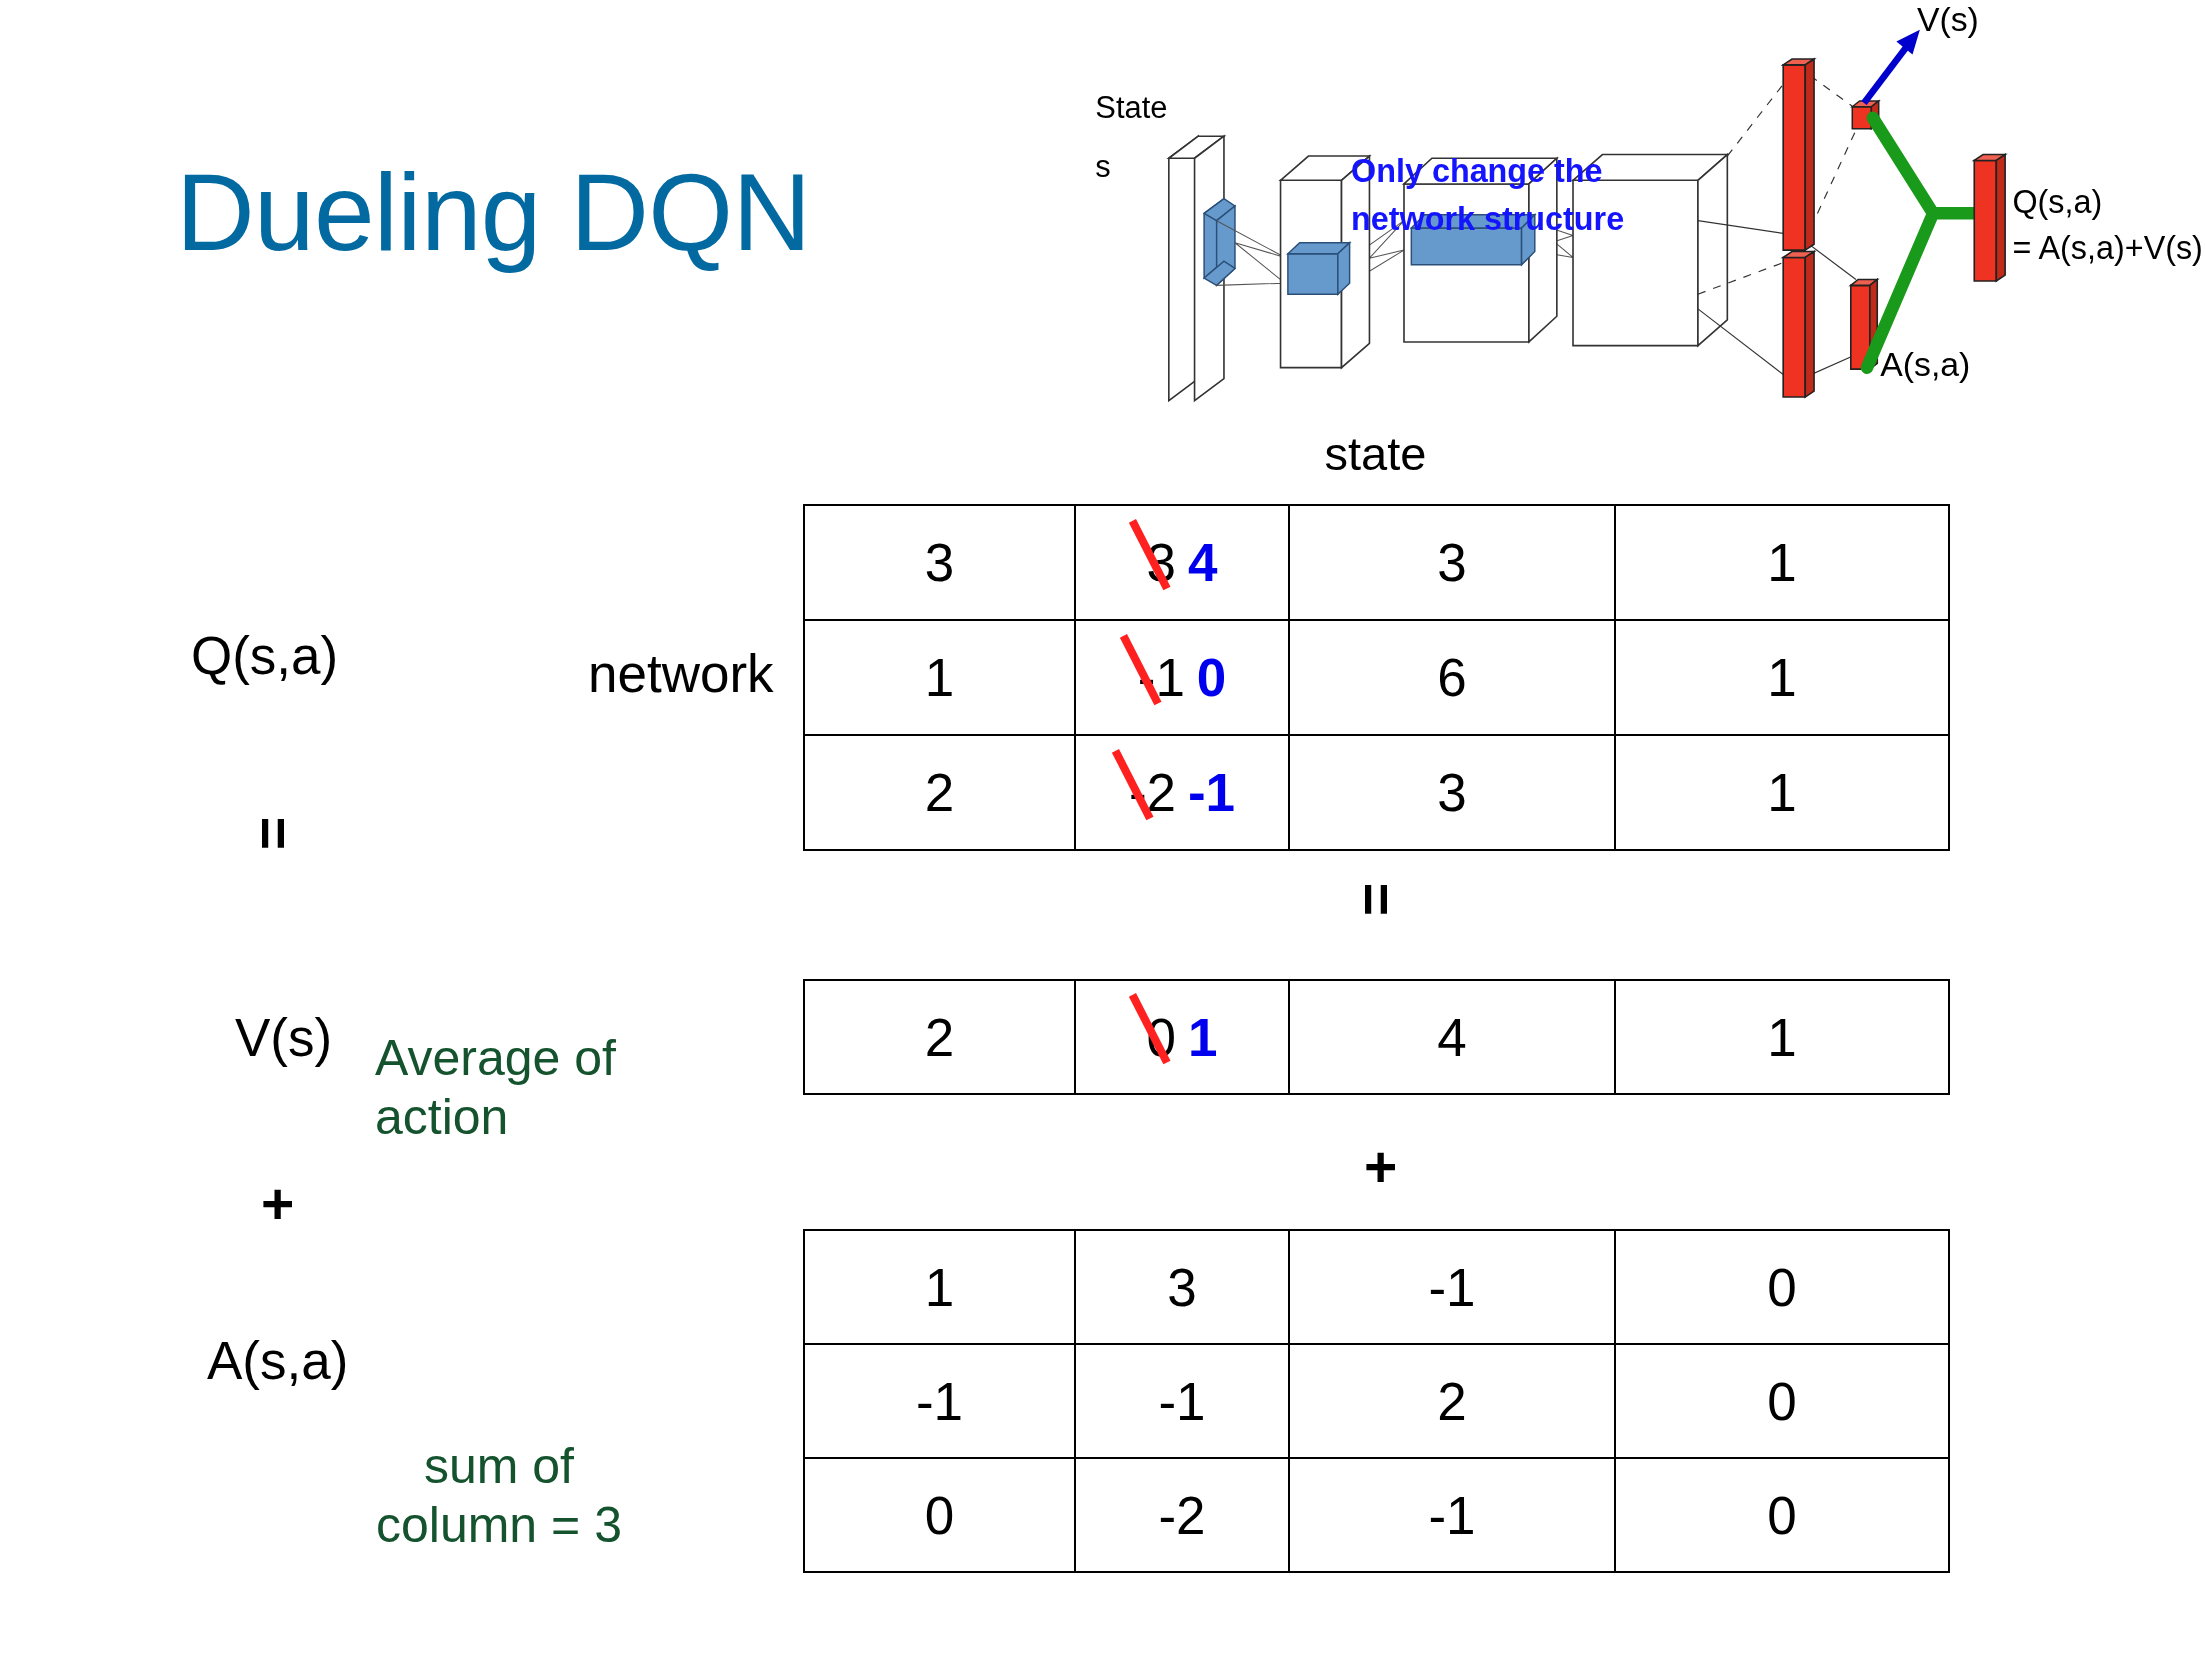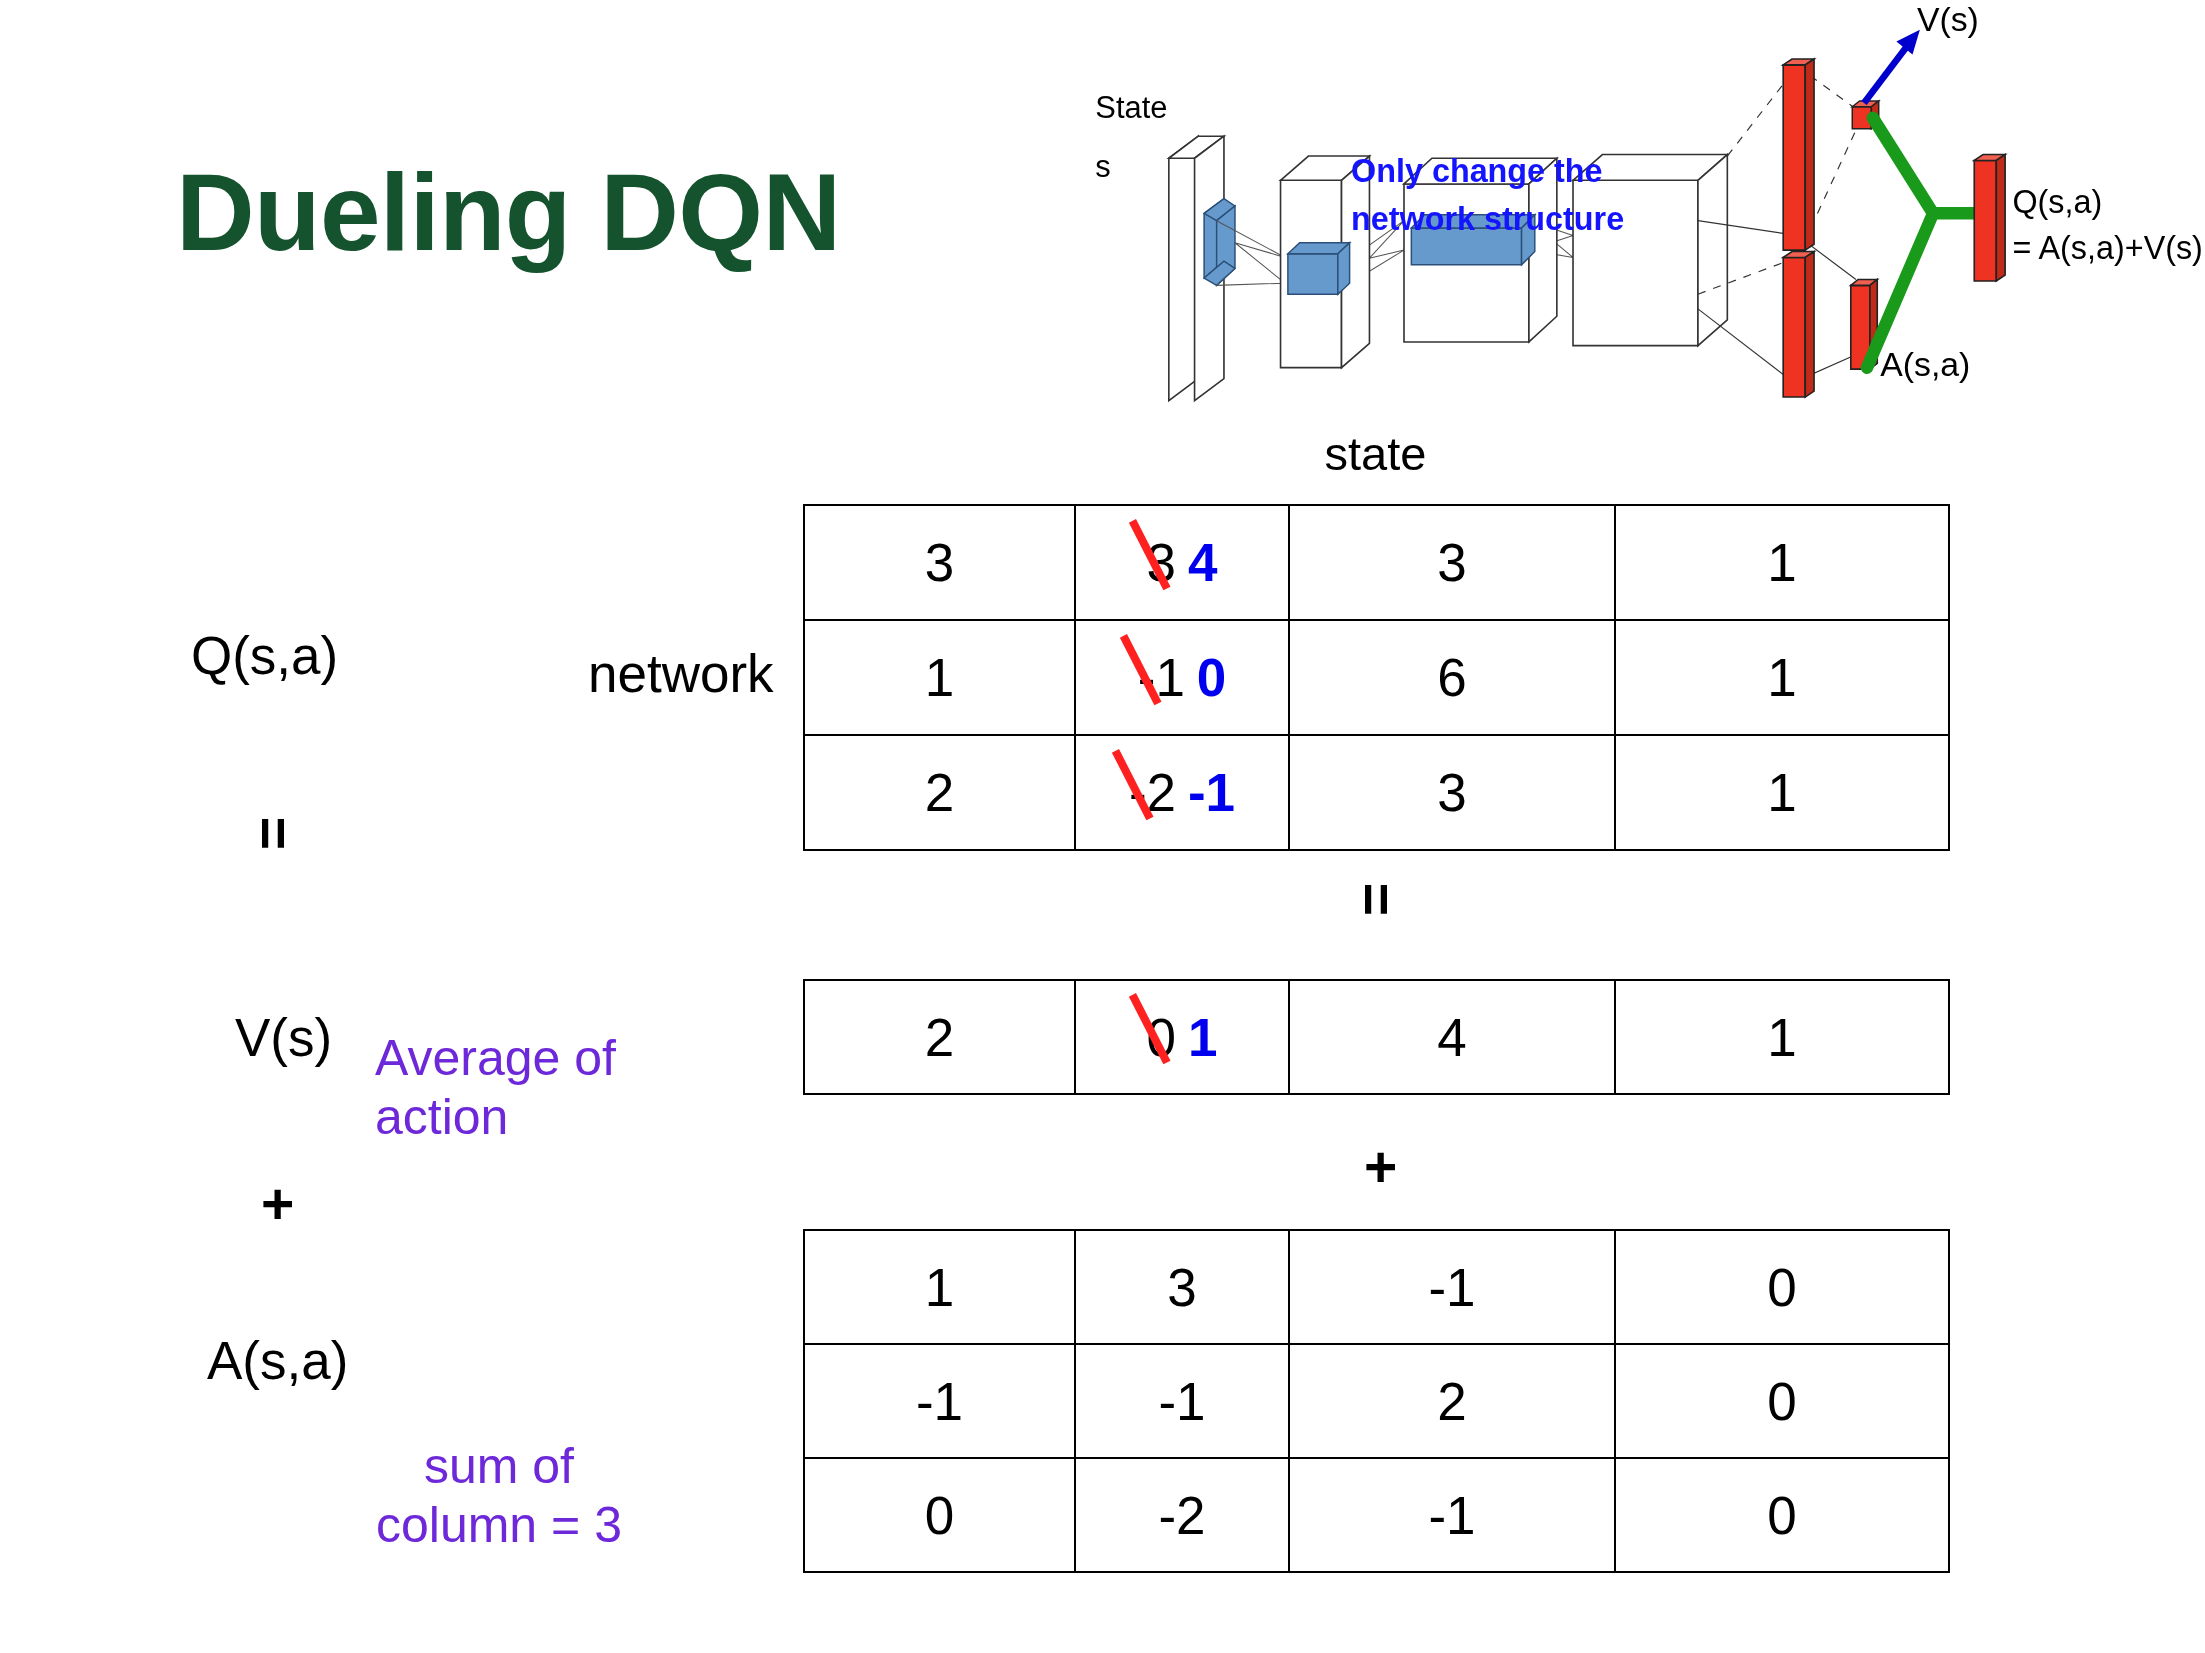--- a/index.html
+++ b/index.html
@@ -15,24 +15,24 @@
     font-family: "Liberation Sans", sans-serif;
     color: #000000;
   }
 
   
   #slide-title {
     position: absolute;
     left: 176px;
     top: 158px;
     font-size: 109px;
-    font-weight: 700;
+    font-weight: 400;
     letter-spacing: -0.7px;
     line-height: 1;
-    color: #14532d;
+    color: #0369a1;
     white-space: nowrap;
   }
 
   
   #network-figure {
     position: absolute;
     left: 1088px;
     top: 0px;
     width: 1117px;
     height: 412px;
@@ -137,21 +137,21 @@
     position: absolute;
     font-size: 53px;
     line-height: 1;
     color: #000;
     white-space: nowrap;
   }
   .blue-note {
     position: absolute;
     font-size: 50px;
     line-height: 1.18;
-    color: #6d28d9;
+    color: #14532d;
     white-space: nowrap;
   }
   #label-q      { left: 191px;  top: 629px; }
   #label-action { left: 588px;  top: 647px; }
   #label-v      { left: 235px;  top: 1011px; }
   #label-a      { left: 207px;  top: 1334px; }
   #note-average { left: 375px;  top: 1029px; }
   #note-sum     { left: 376px;  top: 1437px; text-align: center; }
 
   

